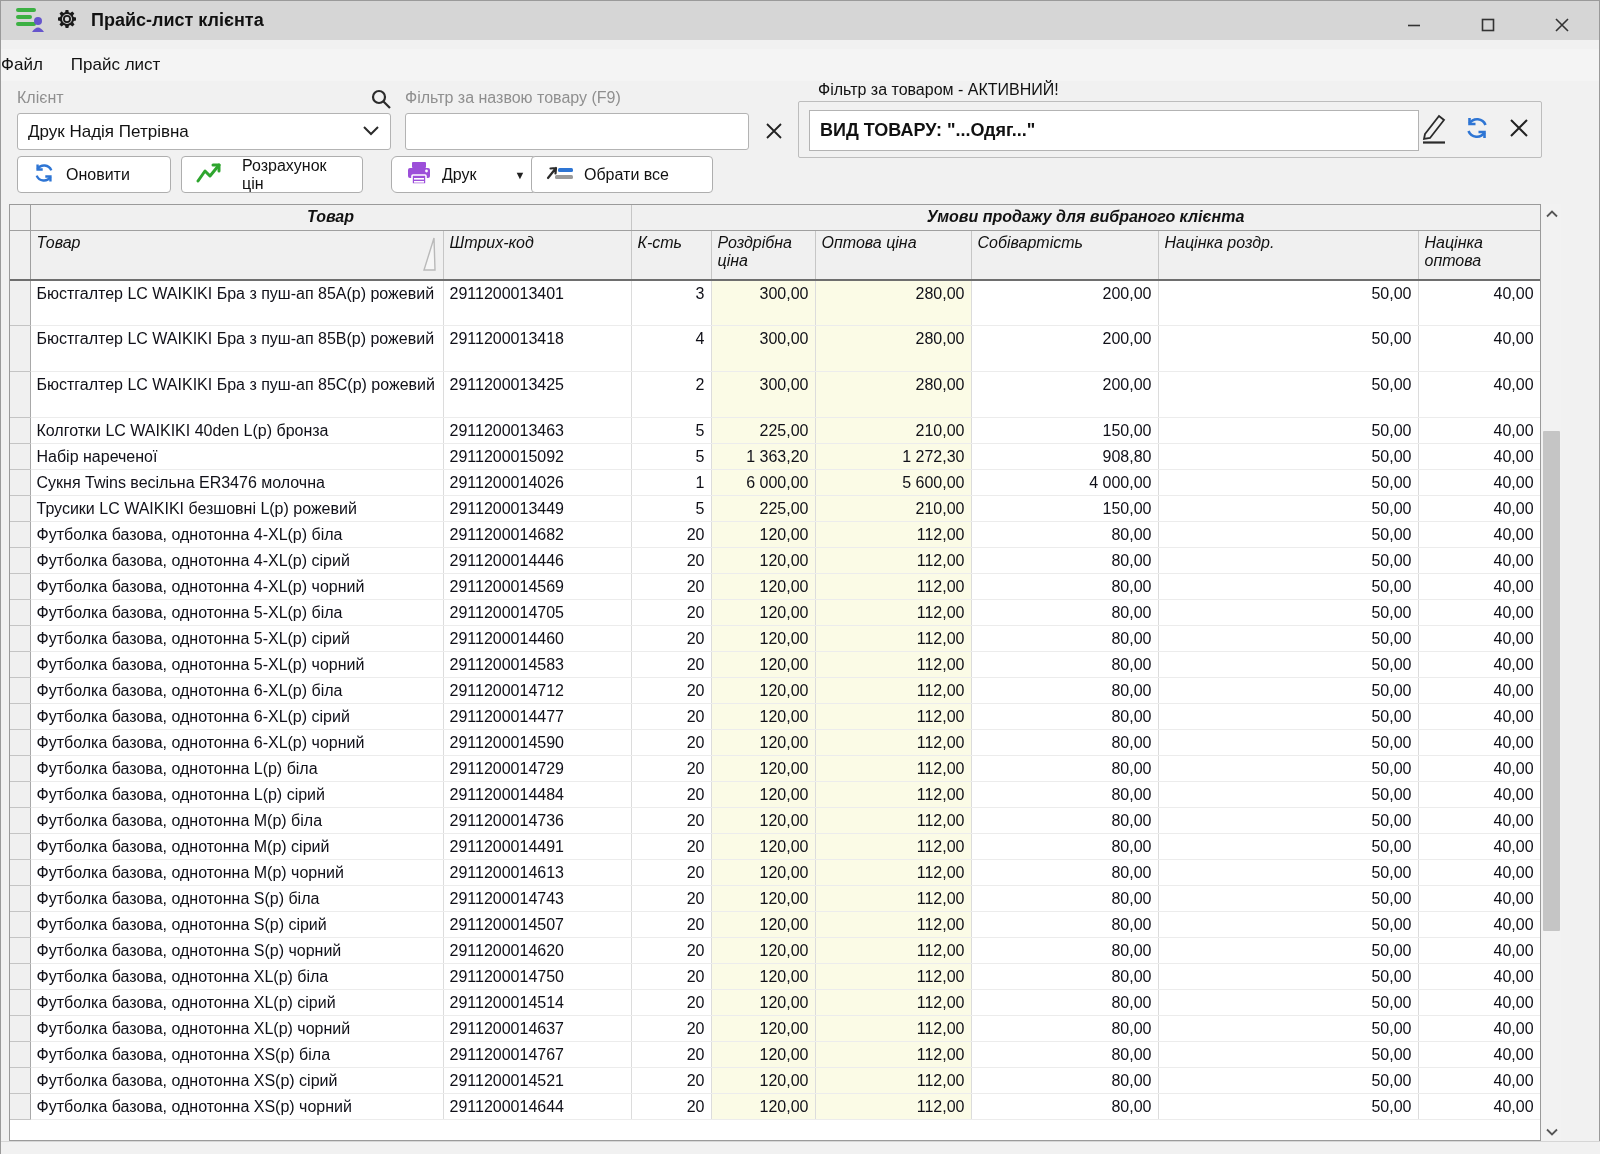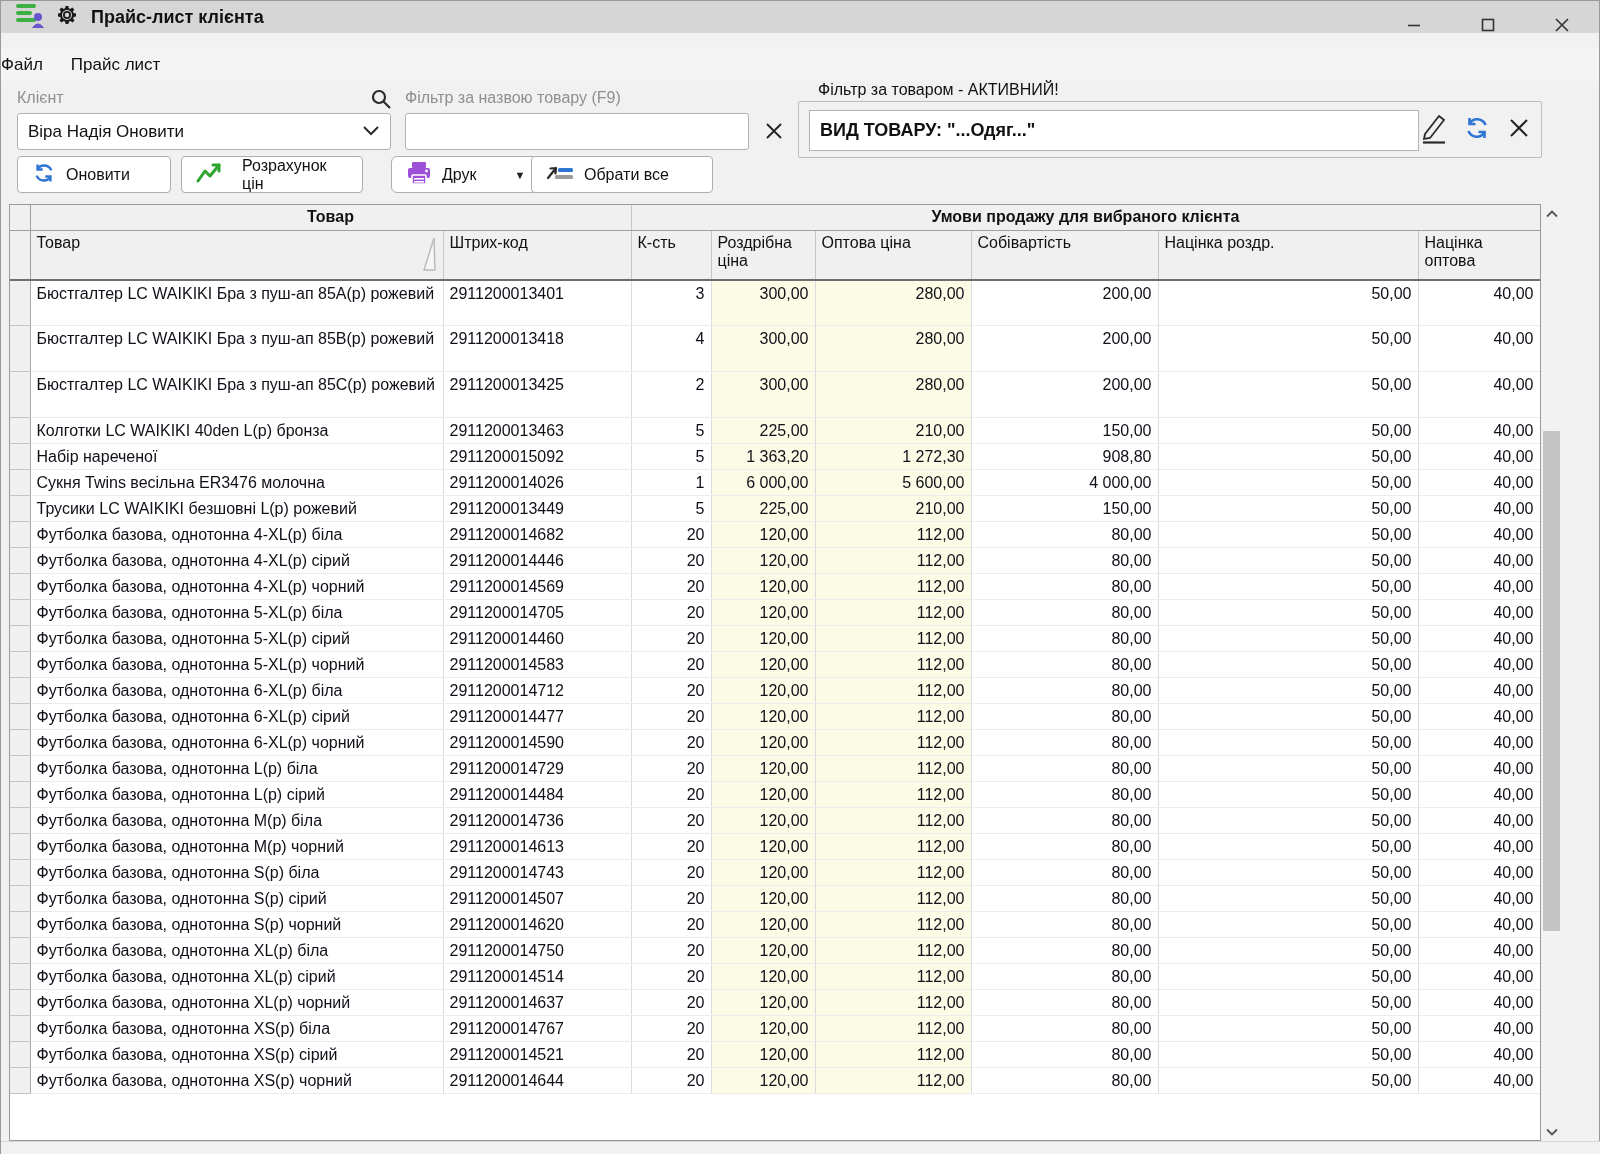--- a/index.html
+++ b/index.html
@@ -1,20 +1,20 @@
 <!DOCTYPE html>
 <html><head>
 <meta charset="utf-8">
 <style>
   * { margin:0; padding:0; box-sizing:border-box; }
   html,body { width:1600px; height:1154px; font-family:"Liberation Sans", sans-serif; background:#f1f1f1; overflow:hidden; }
   .window { position:relative; width:1600px; height:1154px; background:#f1f1f1; border:1px solid #9a9a9a; }
 
   
-  .titlebar { position:absolute; top:0; left:0; width:100%; height:32px; background:#d6d6d6; display:flex; align-items:center; }
+  .titlebar { position:absolute; top:0; left:0; width:100%; height:39px; background:#d6d6d6; display:flex; align-items:center; }
   .titlebar .appicons { display:flex; align-items:center; gap:10px; margin-left:14px; }
   .title-text { font-size:18px; font-weight:bold; color:#111; margin-left:12px; }
   .win-controls { position:absolute; right:0; top:0; height:48px; display:flex; }
   .win-btn { width:74px; height:48px; display:flex; align-items:center; justify-content:center; color:#333; font-size:18px; }
   .win-btn svg { display:block; }
 
   
   .menubar { position:absolute; top:48px; left:0; width:100%; height:32px; background:#f4f4f4; display:flex; align-items:center; gap:28px; }
   .menu-item { font-size:17px; color:#111; }
 
@@ -33,21 +33,21 @@
 
   
   .btn { position:absolute; top:155px; height:37px; background:#fff; border:1px solid #aeaeae; border-radius:4px; display:flex; align-items:center; gap:10px; padding:0 14px; font-size:16px; color:#111; }
   .btn .split { width:1px; height:25px; background:#c9c9c9; margin-left:10px; }
   .btn .ddarrow { font-size:11px; color:#222; margin-left:8px; }
 
   
   .grid-wrap { position:absolute; left:8px; top:203px; width:1532px; height:937px; overflow:hidden; border:1px solid #9a9a9a; background:#fff; }
   table.grid { border-collapse:collapse; table-layout:fixed; width:1530px; }
   .grid th, .grid td { overflow:hidden; }
-  .grid thead th { background:#f0f0f0; font-weight:normal; font-size:16px; color:#111; text-align:left; vertical-align:top; padding:3px 6px; border-right:1px solid #c6c6c6; border-bottom:1px solid #9f9f9f; }
+  .grid thead th { background:#f0f0f0; font-weight:normal; font-size:16px; color:#111; text-align:left; vertical-align:top; padding:3px 6px; border-right:1px solid #c6c6c6; border-bottom:1px solid #9f9f9f;font-style:italic; }
   .grid thead tr.group th { text-align:center; font-weight:bold; padding:2px 6px; height:25px; vertical-align:middle; }
   .grid thead tr.cols th { height:43px; }
   .grid thead th.selh { border-right:1px solid #9f9f9f; }
   .grid thead tr.cols th { border-bottom:2px solid #6e6e6e; }
   .grid td { font-size:16px; color:#101018; border-right:1px solid #dcdcdc; border-bottom:1px solid #ececec; padding:2px 6px; vertical-align:top; white-space:normal; line-height:21px; }
   .grid td.sel { background:#f0f0f0; border-right:1px solid #a8a8a8; border-bottom:1px solid #c4c4c4; }
   .grid tr.h26 td { height:26px; white-space:nowrap; }
   .grid tr.h46 td { height:46px; }
   .grid td.num { text-align:right; }
   .grid td.yellow { background:#fbfbe6; }
@@ -108,21 +108,21 @@
   </div>
 
   <span class="lbl" style="left:16px; top:88px;">Клієнт</span>
   <span class="search-ico">
     <svg width="24" height="24" viewBox="0 0 24 24" fill="none" stroke="#2b2b2b" stroke-width="2.2">
       <circle cx="10" cy="10" r="6"></circle>
         <line x1="14.5" y1="14.5" x2="21" y2="21"></line>
     </svg>
   </span>
   <div class="combo">
-    <span>Віра Надія Оновити</span>
+    <span>Друк Надія Петрівна</span>
     <span class="chev">
       <svg width="18" height="12" viewBox="0 0 18 12" fill="none" stroke="#2b2b2b" stroke-width="2">
           <path d="M2 2 L9 9 L16 2"></path>
         </svg>
     </span>
   </div>
 
   <span class="lbl" style="left:404px; top:88px;">Фільтр за назвою товару (F9)</span>
   <input class="txt-input" type="text" value="" style="">
   <span class="clear-x">
@@ -450,20 +450,31 @@
             <td>2911200014736</td>
             <td class="num">20</td>
             <td class="num yellow">120,00</td>
             <td class="num yellow">112,00</td>
             <td class="num">80,00</td>
             <td class="num">50,00</td>
             <td class="num">40,00</td>
           </tr>
           <tr class="h26">
             <td class="sel"></td>
+            <td>Футболка базова, однотонна M(р) сірий</td>
+            <td>2911200014491</td>
+            <td class="num">20</td>
+            <td class="num yellow">120,00</td>
+            <td class="num yellow">112,00</td>
+            <td class="num">80,00</td>
+            <td class="num">50,00</td>
+            <td class="num">40,00</td>
+          </tr>
+          <tr class="h26">
+            <td class="sel"></td>
             <td>Футболка базова, однотонна M(р) чорний</td>
             <td>2911200014613</td>
             <td class="num">20</td>
             <td class="num yellow">120,00</td>
             <td class="num yellow">112,00</td>
             <td class="num">80,00</td>
             <td class="num">50,00</td>
             <td class="num">40,00</td>
           </tr>
           <tr class="h26">

